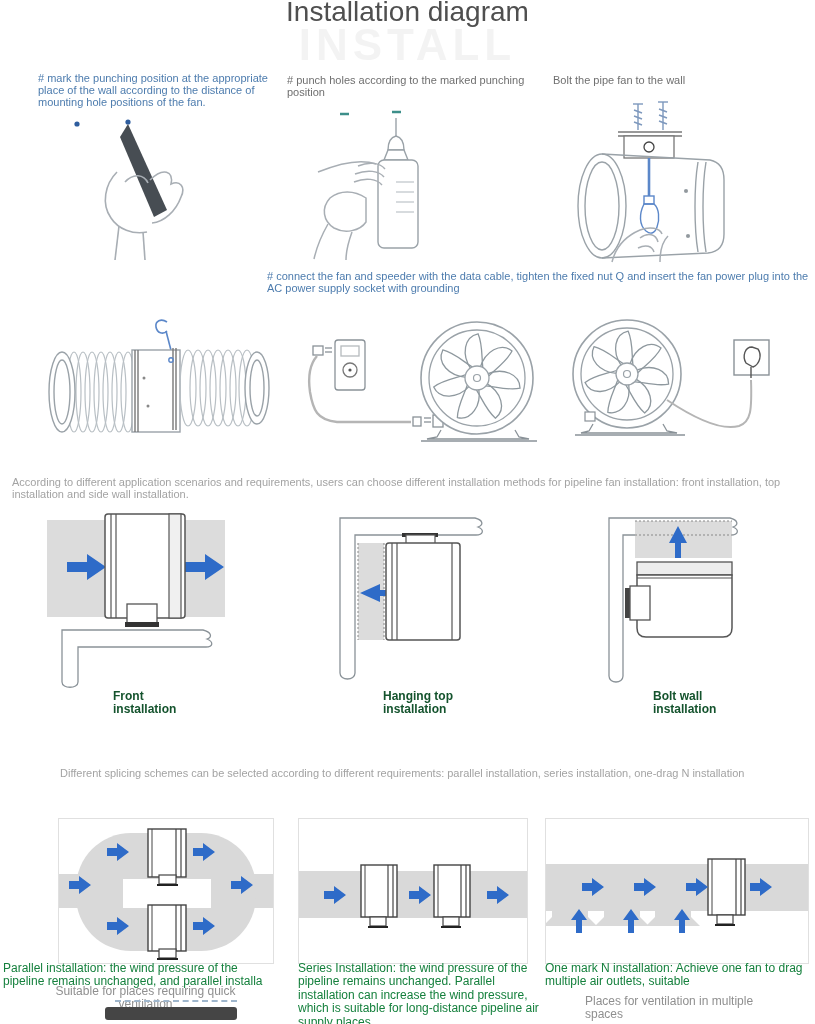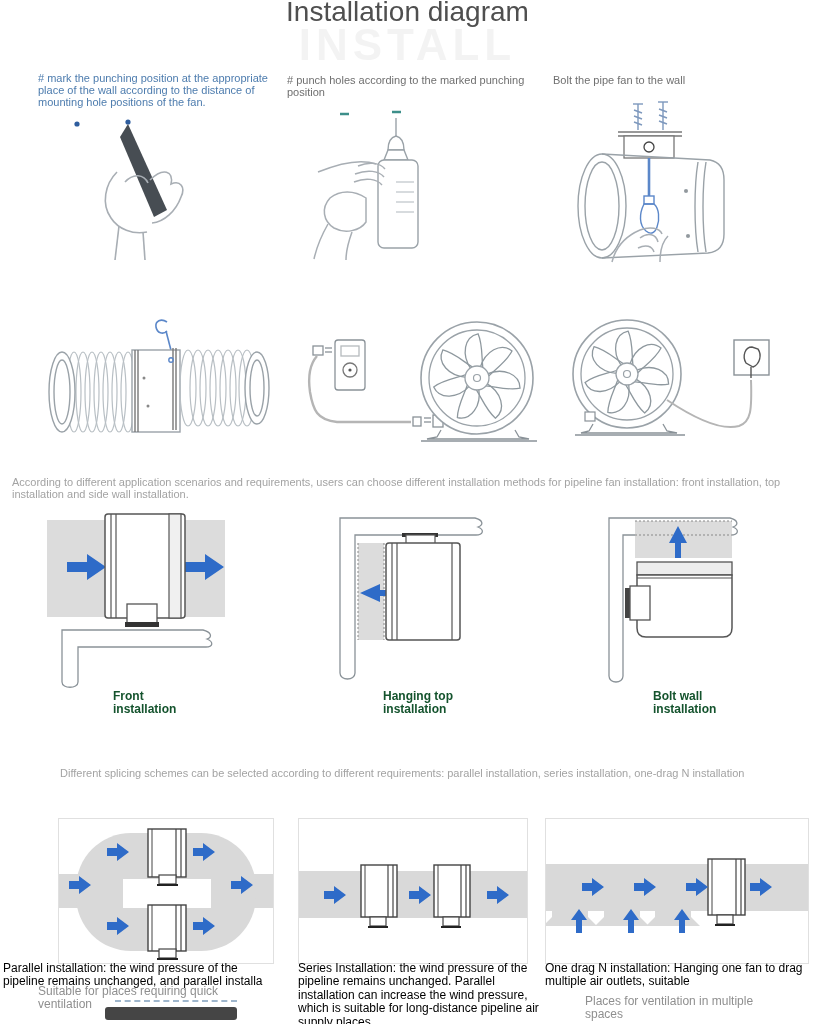--- a/index.html
+++ b/index.html
@@ -3,21 +3,21 @@
 <meta charset="utf-8">
 <style>
   html,body{margin:0;padding:0;background:#fff;}
   #page{position:relative;width:815px;height:1024px;background:#fff;overflow:hidden;
         font-family:"Liberation Sans",sans-serif;border-right:1px solid #0ea5e9;}
   .abs{position:absolute;}
   .txt{font-size:11px;line-height:1.07;letter-spacing:0;}
   .blue{color:#4d7cae;}
   .gray-dk{color:#6f6f6f;}
   .gray-lt{color:#a3a3a3;}
-  .cap-blue{color:#000000;font-size:12px;line-height:1.12;}
+  .cap-blue{color:#15803d;font-size:12px;line-height:1.12;}
   .note-gray{color:#8f8f8f;font-size:12px;line-height:1.12;}
   #title{left:0;top:-4px;width:815px;text-align:center;font-size:28px;color:#4f4f4f;}
   #watermark{left:0;top:20px;width:815px;text-align:center;font-size:44px;font-weight:bold;
              letter-spacing:5px;color:rgba(90,90,90,0.07);}
   .box{border:1px solid #e0e0e0;background:#fff;}
   .label{font-size:12px;line-height:1.1;color:#14532d;font-weight:bold;}
   #dark-bar{left:105px;top:1007px;width:132px;height:13px;background:#454545;border-radius:3px;}
   .dashes{border-bottom:2px dashed #9fb6cc;height:0;}
   svg{display:block;}
 </style>
@@ -106,20 +106,21 @@
         <circle cx="128" cy="140" r="1.4" fill="#888"></circle>
     </g>
     <g stroke="#a8aeb4" stroke-width="1.5" fill="none">
       <path d="M52,166 C56,150 66,140 80,134 C90,130 100,132 102,138"></path>
       <path d="M80,142 C88,136 96,138 98,146"></path>
       <path d="M78,152 C86,148 92,150 94,156"></path>
       <path d="M100,166 C100,156 102,146 108,140"></path>
     </g>
   </svg>
 
+  <div class="abs txt blue" style="left:267px;top:271px;width:548px;"># connect the fan and speeder with the data cable, tighten the fixed nut Q and insert the fan power plug into the AC power supply socket with grounding</div>
 
   <svg class="abs" style="left:40px;top:316px;" width="235" height="132" viewBox="0 0 235 132">
     <g stroke="#5b87c9" stroke-width="1.6" fill="none">
       <path d="M127,6 C121,2 115,5 116,11 C117,17 123,19 127,15"></path>
       <line x1="126" y1="15" x2="133" y2="42"></line>
     </g>
     <g stroke="#b8bfc4" stroke-width="1.2" fill="none">
       <ellipse cx="34" cy="76" rx="7" ry="40"></ellipse>
         <ellipse cx="43" cy="76" rx="7" ry="40"></ellipse>
       <ellipse cx="52" cy="76" rx="7" ry="40"></ellipse>
@@ -357,23 +358,23 @@
       <g fill="#2e6bc8">
         <path d="M36,64 h10 v-5 l12,9 -12,9 v-5 h-10 z"></path>
         <path d="M88,64 h10 v-5 l12,9 -12,9 v-5 h-10 z"></path>
         <path d="M140,64 h10 v-5 l12,9 -12,9 v-5 h-10 z"></path>
         <path d="M204,64 h10 v-5 l12,9 -12,9 v-5 h-10 z"></path>
       </g>
     </svg>
   </div>
 
   <div class="abs cap-blue" style="left:3px;top:962px;width:262px;">Parallel installation: the wind pressure of the pipeline remains unchanged, and parallel installa</div>
-  <div class="abs note-gray" style="left:38px;top:985px;width:215px;">Suitable for places requiring quick ventilation</div>
+  <div class="abs note-gray" style="left:38px;top:985px;width:215px;text-align:center;">Suitable for places requiring quick ventilation</div>
   <div class="abs dashes" style="left:115px;top:1000px;width:122px;"></div>
 
   <div class="abs cap-blue" style="left:298px;top:962px;width:245px;">Series Installation: the wind pressure of the pipeline remains unchanged. Parallel installation can increase the wind pressure, which is suitable for long-distance pipeline air supply places.</div>
 
-  <div class="abs cap-blue" style="left:545px;top:962px;width:268px;">One drag N installation: Hanging one fan to drag multiple air outlets, suitable</div>
+  <div class="abs cap-blue" style="left:545px;top:962px;width:268px;">One mark N installation: Achieve one fan to drag multiple air outlets, suitable</div>
   <div class="abs note-gray" style="left:585px;top:995px;width:185px;">Places for ventilation in multiple spaces</div>
 
   <div id="dark-bar" class="abs"></div>
 
 </div>
 
 </body></html>

